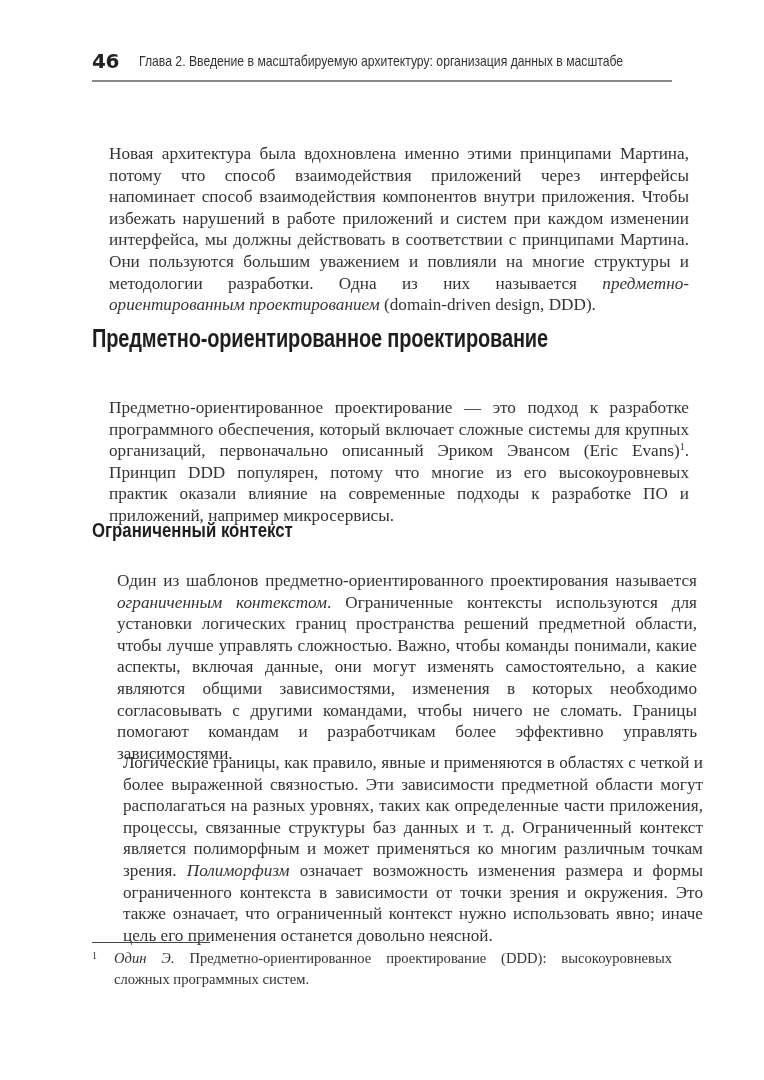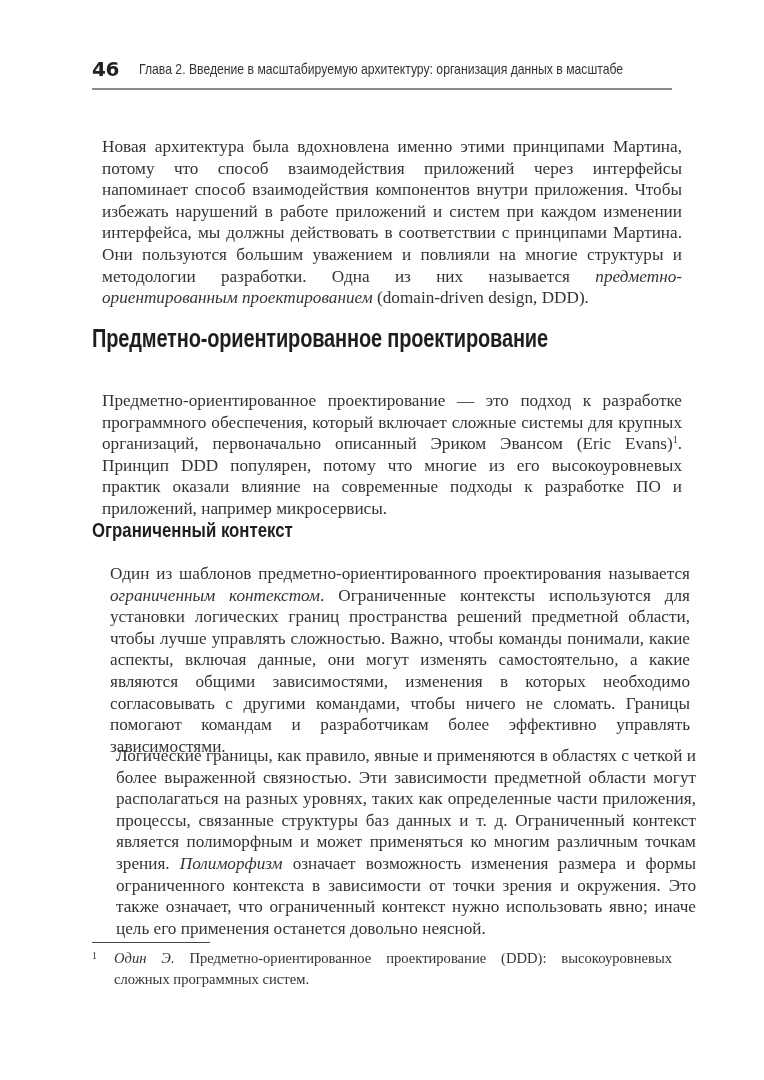--- a/index.html
+++ b/index.html
@@ -1,35 +1,35 @@
 <!DOCTYPE html>
 <html><head>
   <meta charset="utf-8">
   <style>
     html, body { margin: 0; padding: 0; background: #ffffff; }
     body { width: 764px; height: 1080px; position: relative; overflow: hidden; }
     .page { position: absolute; left: 92px; top: 0; width: 580px; color: #2b2b2b; }
     .running-head {
-      position: absolute; top: 56px; left: 0; width: 580px; height: 32px;
+      position: absolute; top: 48px; left: 0; width: 580px; height: 32px;
       border-bottom: 2px solid #8a8a8a;
       font-family: "Liberation Sans", sans-serif;
     }
     .page-num {
       position: absolute; left: 0; top: 1px;
       font-family: "DejaVu Sans", sans-serif; font-weight: bold; font-size: 20px; color: #222;
       letter-spacing: -0.5px;
     }
     .chapter-title {
       position: absolute; left: 47px; top: 5px;
       font-family: "Liberation Sans", sans-serif; font-size: 14.2px; color: #333;
       transform: scaleX(0.86); transform-origin: left center; white-space: nowrap;
     }
     .body-text {
       font-family: "Liberation Serif", serif; font-size: 17.2px; line-height: 21.6px;
-      color: #333; text-align: justify; margin: 10px;
+      color: #333; text-align: justify; margin: 17px;
     }
     .body-text em { font-style: italic; }
     .p1 { position: absolute; top: 126px; left: 0; width: 580px; }
     .h2 {
       position: absolute; top: 324px; left: 0; margin: 0;
       font-family: "Liberation Sans", sans-serif; font-weight: bold; font-size: 25px; color: #1e1e1e;
       transform: scaleX(0.80); transform-origin: left center; white-space: nowrap; letter-spacing: -0.2px;
     }
     .p2 { position: absolute; top: 380px; left: 0; width: 580px; }
     .h3 {

